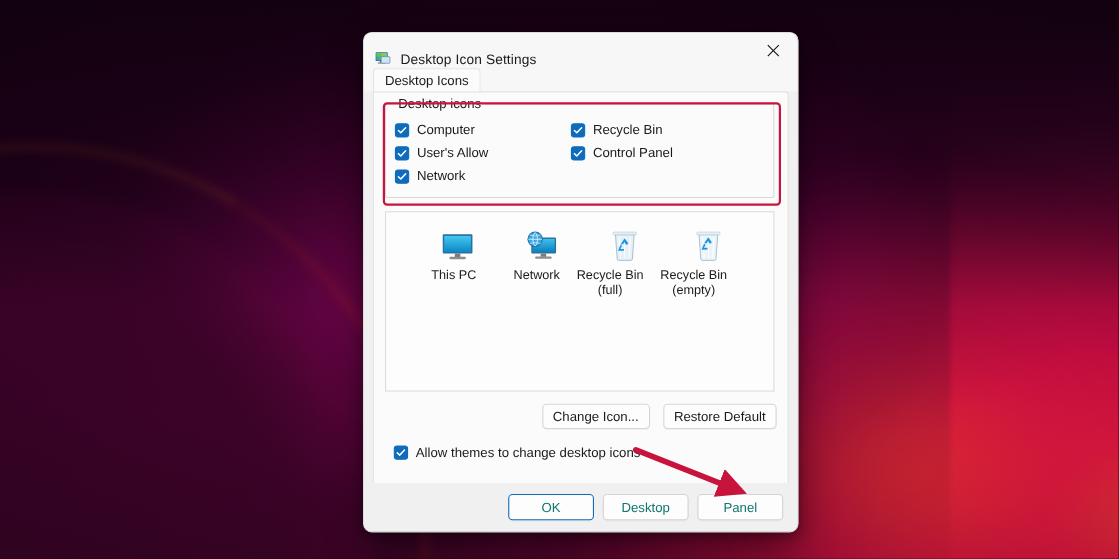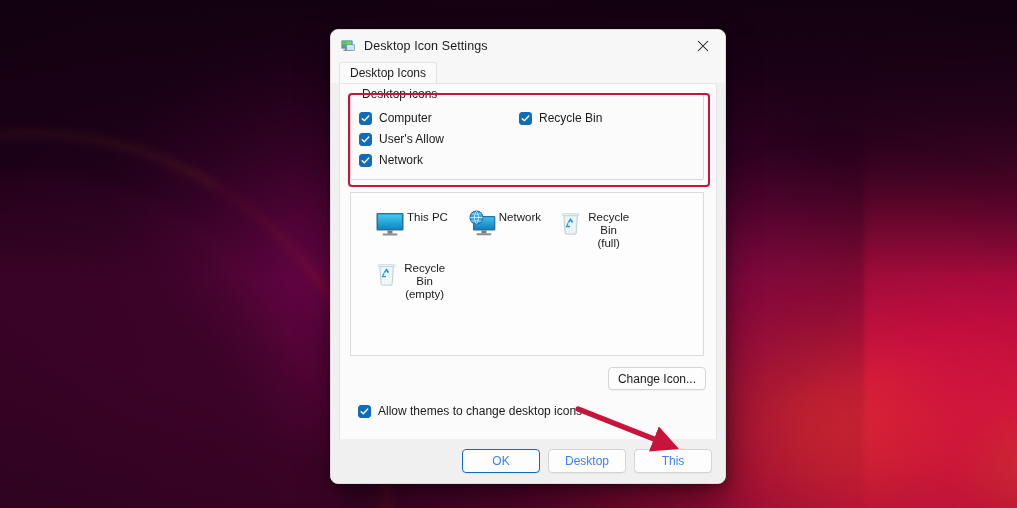--- a/index.html
+++ b/index.html
@@ -89,21 +89,21 @@
     box-shadow: 0 14px 34px rgba(0,0,0,0.46), 0 2px 8px rgba(0,0,0,0.30);
     overflow: hidden;
     font-size: 12px;
     color: #1a1a1a;
   }
 
   .titlebar {
     height: 31px;
     background: #f7f7f7;
     display: flex;
-    align-items: center;
+    align-items: flex-end;
     padding-left: 9px;
     position: relative;
   }
   .title-icon { width: 16px; height: 16px; margin-right: 8px; flex: 0 0 auto; display:block; }
   .title-text {
     font-size: 12.5px;
     color: #1b1b1b;
     letter-spacing: 0.1px;
   }
   .close-btn {
@@ -206,22 +206,22 @@
     border: 1px solid #dcdcdc;
     padding: 8px 0 0 0;
   }
   .icon-grid {
     display: flex;
     flex-wrap: wrap;
     padding: 4px 6px;
   }
   .icon-cell {
     width: 76px;
-    margin: 2px 0 6px 16px;
-    display: flex; flex-direction: row; align-items: flex-start;
+    margin: 2px 0 6px 0;
+    display: flex; flex-direction: column; align-items: flex-end;
   }
   .icon-art { width: 34px; height: 34px; display: block; }
   .icon-cap {
     margin-top: 4px;
     font-size: 11.5px;
     line-height: 13px;
     text-align: center;
     color: #1a1a1a;
   }
 
@@ -268,21 +268,21 @@
     justify-content: flex-end;
     padding-right: 13px;
     gap: 8px;
   }
   .fbtn {
     width: 78px; height: 24px;
     background: #fdfdfd;
     border: 1px solid #d4d4d4;
     border-radius: 4px;
     font-size: 12px;
-    color: #3b82f6;
+    color: #0f766e;
     display: flex; align-items: center; justify-content: center;
     box-shadow: 0 1px 0 rgba(0,0,0,0.04);
   }
   .fbtn.primary {
     border: 1.4px solid #0f6cbd;
   }
 
   
   #arrow-annotation {
     position: absolute;
@@ -360,20 +360,28 @@
         </div>
         <div class="cb-row">
           <div class="cb-col">
             <span class="checkbox">
               <svg width="9" height="9" viewBox="0 0 10 10">
                   <path d="M1.3 5.2 L3.7 7.5 L8.6 2.3" stroke="#ffffff" stroke-width="1.5" fill="none" stroke-linecap="round" stroke-linejoin="round"></path>
                 </svg>
             </span>
             <span class="cb-label">User's Allow</span>
           </div>
+          <div class="cb-col">
+            <span class="checkbox">
+              <svg width="9" height="9" viewBox="0 0 10 10">
+                  <path d="M1.3 5.2 L3.7 7.5 L8.6 2.3" stroke="#ffffff" stroke-width="1.5" fill="none" stroke-linecap="round" stroke-linejoin="round"></path>
+                </svg>
+            </span>
+            <span class="cb-label">Control Panel</span>
+          </div>
         </div>
         <div class="cb-row">
           <div class="cb-col">
             <span class="checkbox">
               <svg width="9" height="9" viewBox="0 0 10 10">
                   <path d="M1.3 5.2 L3.7 7.5 L8.6 2.3" stroke="#ffffff" stroke-width="1.5" fill="none" stroke-linecap="round" stroke-linejoin="round"></path>
                 </svg>
             </span>
             <span class="cb-label">Network</span>
           </div>
@@ -448,40 +456,41 @@
           </svg>
           <div class="icon-cap" style="white-space: pre-line;">Recycle Bin
 (empty)</div>
         </div>
 
       </div>
     </div>
 
     <div class="btn-row">
       <div class="btn">Change Icon...</div>
+      <div class="btn">Restore Default</div>
     </div>
 
     <div class="themes-row">
       <span class="checkbox">
         <svg width="9" height="9" viewBox="0 0 10 10">
             <path d="M1.3 5.2 L3.7 7.5 L8.6 2.3" stroke="#ffffff" stroke-width="1.5" fill="none" stroke-linecap="round" stroke-linejoin="round"></path>
           </svg>
       </span>
       <span class="cb-label">Allow themes to change desktop icons</span>
     </div>
 
   </div>
 
   <div class="red-box"></div>
 
   <div class="footer-sep"></div>
   <div class="footer">
     <div class="fbtn primary">OK</div>
     <div class="fbtn">Desktop</div>
-    <div class="fbtn">This</div>
+    <div class="fbtn">Panel</div>
   </div>
 
 </div>
 
 <svg id="arrow-annotation" viewBox="0 0 140 70">
   <defs>
     <marker id="arrowhead" markerWidth="5.2" markerHeight="5.2" refX="2.1" refY="2.6" orient="auto">
       <path d="M0,0 L5.2,2.6 L0,5.2 z" fill="#c8143c"></path>
     </marker>
   </defs>

